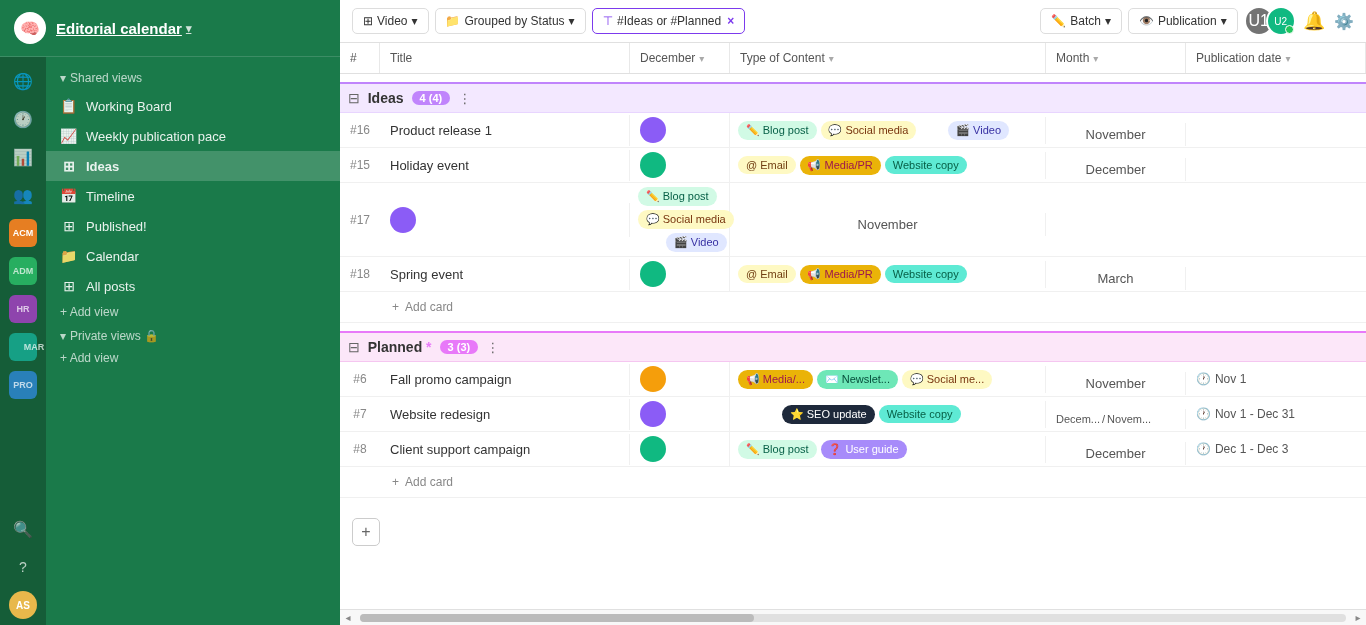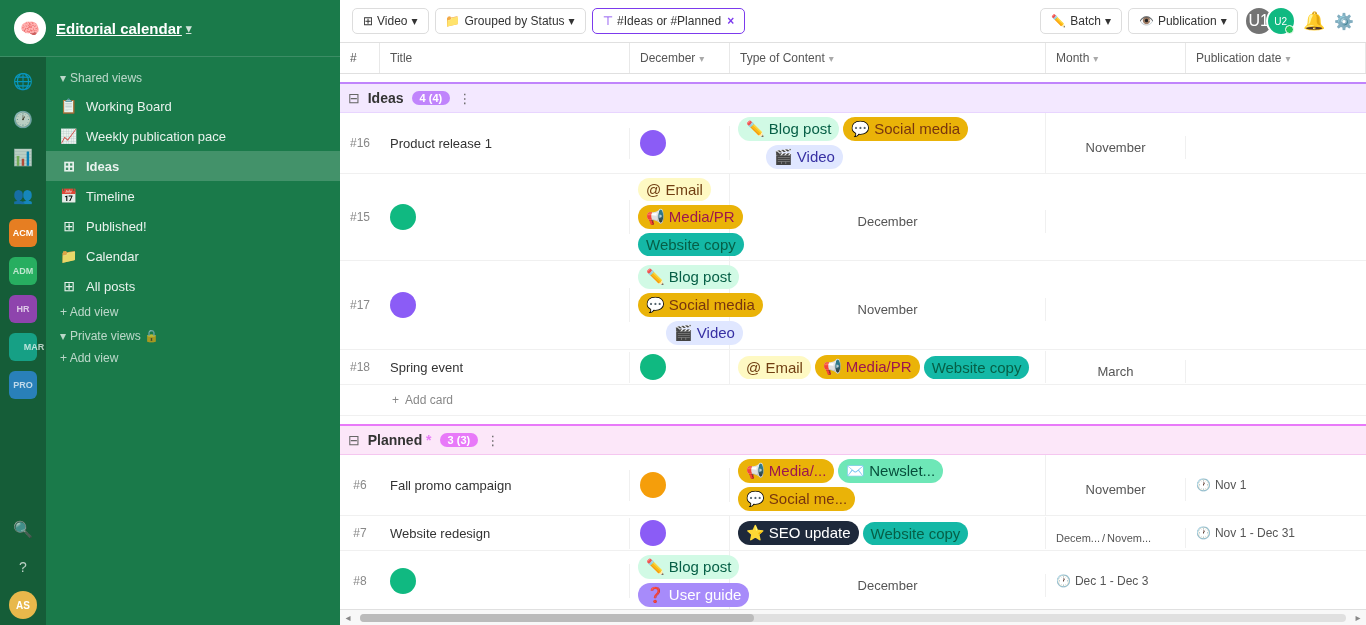--- a/index.html
+++ b/index.html
@@ -212,31 +212,31 @@
     .row-tags {
       padding: 4px 8px;
       display: flex; align-items: center; gap: 4px;
       flex-wrap: wrap;
       border-right: 1px solid #f0f0f0;
     }
     .tag {
       display: inline-flex; align-items: center; gap: 3px;
       padding: 3px 8px;
       border-radius: 12px;
-      font-size: 15px;
+      font-size: 11px;
       font-weight: 500;
       white-space: nowrap;
     }
     .tag-blog { background: #d1fae5; color: #065f46; }
-    .tag-social { background: #eab308; color: #78350f; }
+    .tag-social { background: #fef9c3; color: #78350f; }
     .tag-video { background: #e0e7ff; color: #3730a3; margin-left: 28px; }
     .tag-email { background: #fef9c3; color: #713f12; }
     .tag-media { background: #eab308; color: #9d174d; }
-    .tag-website { background: #14b8a6; color: #065f46; }
-    .tag-seo { background: #1e293b; color: #fff; }
+    .tag-website { background: #5eead4; color: #065f46; }
+    .tag-seo { background: #1e293b; color: #fff; margin-left: 44px; }
     .tag-newsletter { background: #6ee7b7; color: #064e3b; }
     .tag-userguide { background: #a78bfa; color: #fff; }
 
     .row-month {
       padding: 4px 10px;
       font-size: 13px;
       color: #555;
       text-align: center;
       border-right: 1px solid #f0f0f0;
       margin-top: 9px;
@@ -509,20 +509,21 @@
           <span class="tag tag-blog">✏️ Blog post</span>
           <span class="tag tag-social">💬 Social media</span>
           <span class="tag tag-video">🎬 Video</span>
         </div>
         <div class="row-month"><span>November</span></div>
         <div class="row-pubdate"></div>
       </div>
 
       <div class="data-row">
         <div class="row-num"><span>#15</span></div>
+        <div class="row-title"><span>Holiday event</span></div>
         <div class="row-assignee">
           <div class="assignee-avatar av-green"></div>
         </div>
         <div class="row-tags">
           <span class="tag tag-email">@ Email</span>
           <span class="tag tag-media">📢 Media/PR</span>
           <span class="tag tag-website">Website copy</span>
         </div>
         <div class="row-month"><span>December</span></div>
         <div class="row-pubdate"></div>
@@ -612,20 +613,21 @@
           </div>
         </div>
         <div class="row-pubdate">
           <span class="pub-date-icon">🕐</span>
           <span>Nov 1 - Dec 31</span>
         </div>
       </div>
 
       <div class="data-row">
         <div class="row-num"><span>#8</span></div>
+        <div class="row-title"><span>Client support campaign</span></div>
         <div class="row-assignee">
           <div class="assignee-avatar av-green"></div>
         </div>
         <div class="row-tags">
           <span class="tag tag-blog">✏️ Blog post</span>
           <span class="tag tag-userguide">❓ User guide</span>
         </div>
         <div class="row-month"><span>December</span></div>
         <div class="row-pubdate">
           <span class="pub-date-icon">🕐</span>

